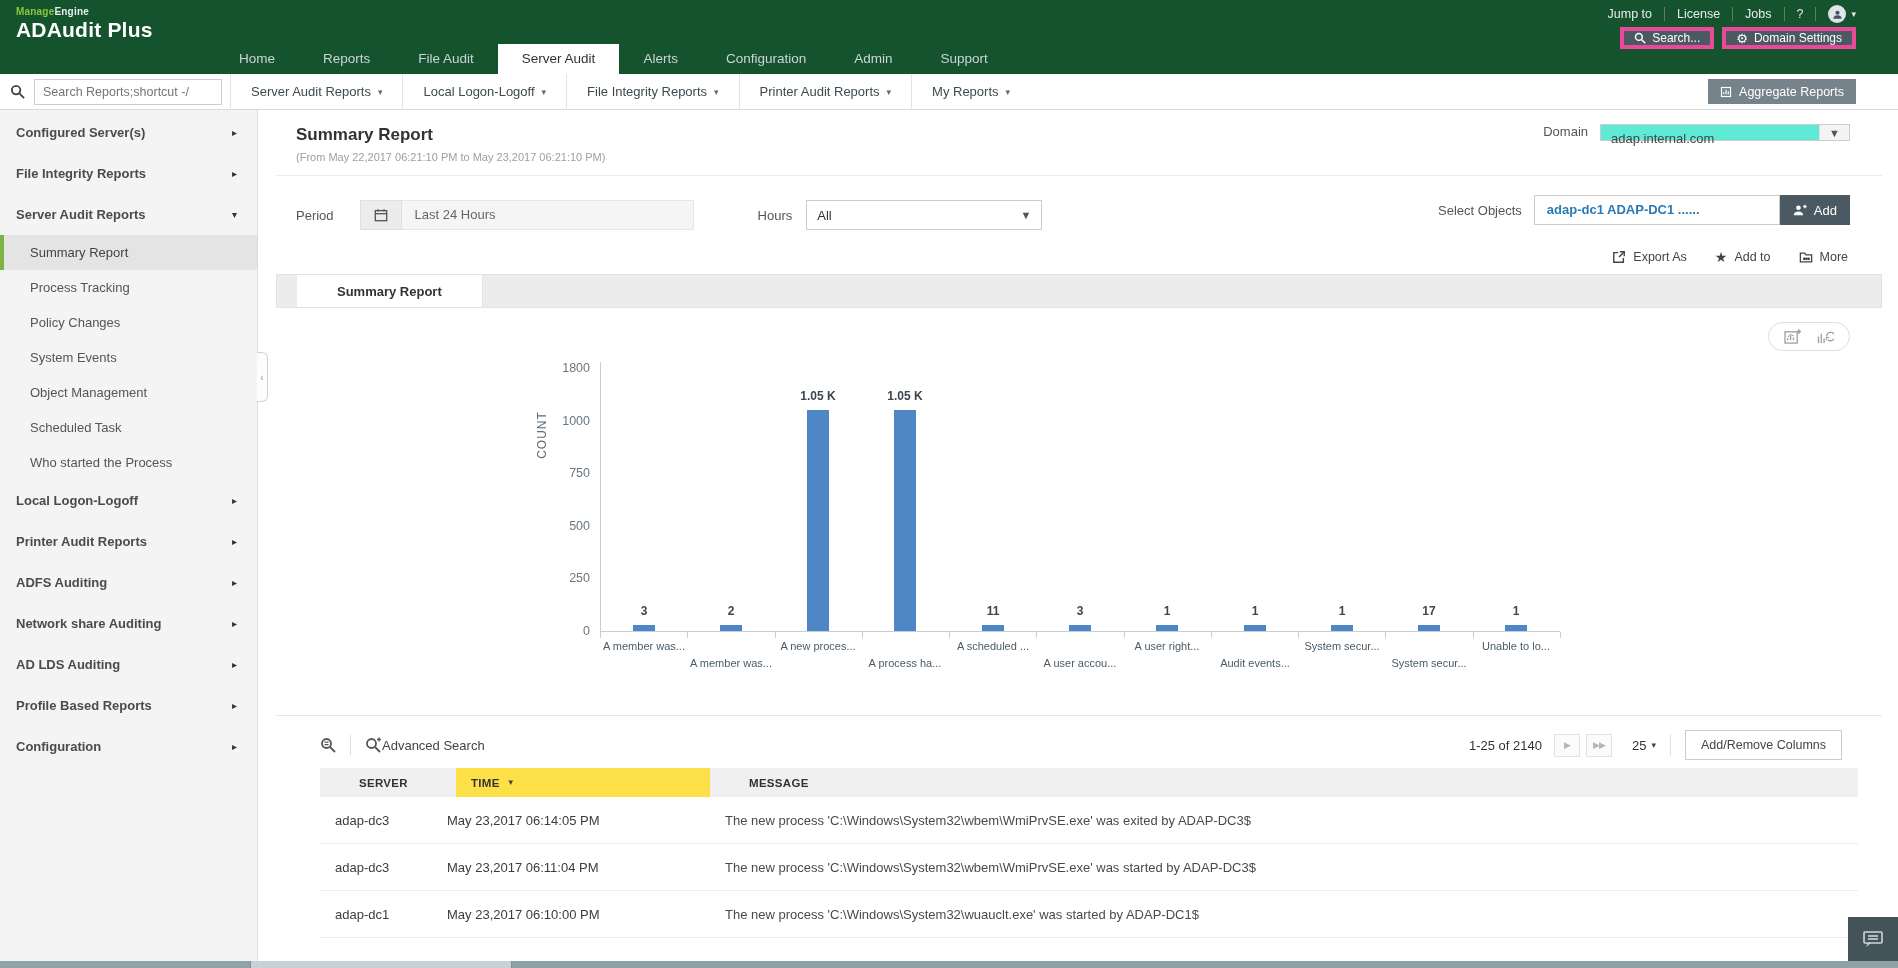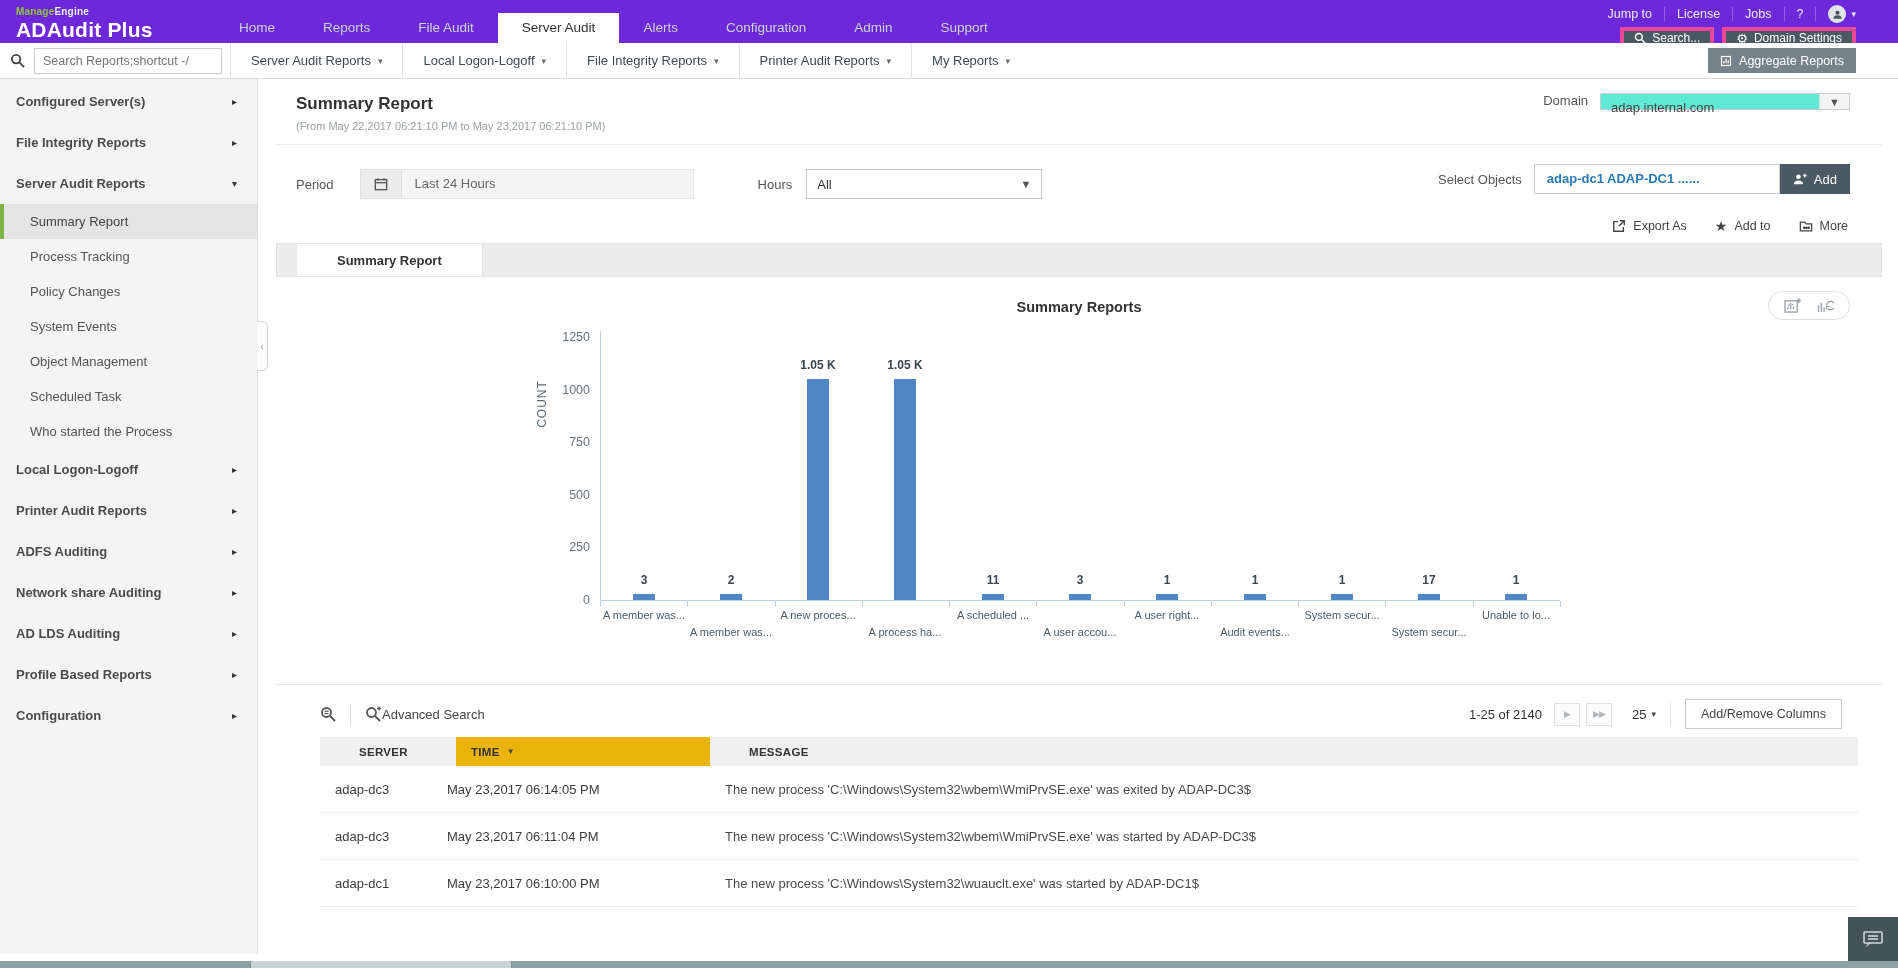--- a/index.html
+++ b/index.html
@@ -1,20 +1,20 @@
 <!DOCTYPE html>
 <html><head>
 <meta charset="utf-8">
 <style>
   * { margin:0; padding:0; box-sizing:border-box; }
   html,body { width:1898px; height:968px; overflow:hidden; background:#fff;
     font-family:"Liberation Sans","DejaVu Sans",sans-serif; }
 
   
-  .topbar { position:relative; height:43px; background:#6d28d9; }
+  .topbar { position:relative; height:74px; background:#14532d; }
   .logo { position:absolute; left:16px; top:6px; }
   .logo .me-line { font-size:10px; font-weight:bold; letter-spacing:.2px; }
   .me-green { color:#8dc63f; } .me-white { color:#e8edef; }
   .logo .product { color:#ffffff; font-size:21px; font-weight:bold; margin-top:1px; letter-spacing:.2px; }
   .nav-tabs { position:absolute; left:215px; bottom:0; display:flex; height:30px; }
   .nav-tab { height:30px; line-height:30px; padding:0 24px; font-size:13.5px; color:#ccd4d8; cursor:pointer; }
   .nav-tab.active { background:#ffffff; color:#333; }
   .quick-links { position:absolute; right:42px; top:4px; display:flex; align-items:center; height:20px; }
   .quick-link { color:#e7ecee; font-size:12.5px; padding:0 12px; border-right:1px solid rgba(255,255,255,.28); cursor:pointer; line-height:14px; }
   .quick-user { display:flex; align-items:center; gap:5px; padding:0 0 0 12px; cursor:pointer; }
@@ -112,21 +112,21 @@
     display:flex; align-items:center; justify-content:center; margin-right:6px; cursor:pointer; letter-spacing:-1px; }
   .page-size { font-size:13px; color:#333; margin:0 8px 0 14px; display:flex; align-items:center; gap:5px; cursor:pointer; }
   .page-size .caret { font-size:9px; color:#444; }
   .cols-sep { width:1px; height:22px; background:#e0e0e0; margin:0 14px 0 6px; }
   .cols-btn { height:30px; border:1px solid #ccc; background:#fff; font-size:12.5px; color:#444; padding:0 15px;
     display:flex; align-items:center; cursor:pointer; }
   .data-table { margin:0 24px 0 44px; }
   .t-head { display:grid; grid-template-columns:112px 278px 1fr; height:29px; background:#f0f0f0;
     font-size:11.5px; font-weight:bold; color:#333; letter-spacing:.3px; }
   .t-head > div { display:flex; align-items:center; padding-left:15px; cursor:pointer;margin-left:24px; }
-  .t-head .col-time { background:#eab308; gap:7px; }
+  .t-head .col-time { background:#fde047; gap:7px; }
   .sort-arr { font-size:8px; color:#444; }
   .t-row { display:grid; grid-template-columns:112px 278px 1fr; height:47px; border-bottom:1px solid #ececec;
     font-size:13px; color:#3c3c3c; }
   .t-row > div { display:flex; align-items:center; padding-left:15px; overflow:hidden; white-space:nowrap; }
   .t-row .cell-msg { color:#4a4a4a; }
 
   
   .hscroll { position:fixed; left:0; bottom:0; width:1898px; height:7px; background:#90a2a8; }
   .hscroll-thumb { position:absolute; left:250px; width:262px; height:7px; background:#c6d2d5;
     border-left:1px solid #7d9096; border-right:1px solid #7d9096; cursor:grab; }
@@ -358,21 +358,20 @@
         </span>
         <span>More</span>
       </div>
     </div>
 
     <div class="tab-strip">
       <div class="strip-tab">Summary Report</div>
     </div>
 
     <div class="chart-panel">
-      <div class="chart-title">Summary Reports</div>
       <div class="chart-tools">
         <span class="chart-tool">
           <svg width="17" height="15" viewBox="0 0 18 16" fill="none" stroke="#9aa0a4" stroke-width="1.4">
               <rect x="1" y="3" width="13" height="12"></rect>
               <line x1="4" y1="12" x2="4" y2="9.5"></line>
               <line x1="7" y1="12" x2="7" y2="7.5"></line>
               <line x1="10" y1="12" x2="10" y2="9"></line>
               <path d="M4 8.5l3-2.5 3 1.5" stroke-width="1.1"></path>
               <line x1="15.8" y1="0.5" x2="15.8" y2="5" stroke-width="1.8"></line>
               <line x1="13.5" y1="2.7" x2="18" y2="2.7" stroke-width="1.8"></line>
@@ -389,21 +388,21 @@
         </span>
       </div>
       <div id="chart-canvas">
           <div class="axis-line" style="left: 324px; top: 54px; width: 1px; height: 269px;"></div>
           <div class="axis-line" style="left: 324px; top: 323px; width: 960px; height: 1px;"></div>
           <div class="ytick-label" style="left: 254px; top: 316px;">0</div>
           <div class="ytick-label" style="left: 254px; top: 263.4px;">250</div>
           <div class="ytick-label" style="left: 254px; top: 210.8px;">500</div>
           <div class="ytick-label" style="left: 254px; top: 158.2px;">750</div>
           <div class="ytick-label" style="left: 254px; top: 105.6px;">1000</div>
-          <div class="ytick-label" style="left: 254px; top: 53px;">1250</div>
+          <div class="ytick-label" style="left: 254px; top: 53px;">1800</div>
           <div class="ylabel" style="left: 236px; top: 120px; width: 60px; text-align: center;">COUNT</div>
           <div class="bar" style="left: 357px; top: 317px; width: 22px; height: 6px; background: rgb(78, 134, 198);"></div>
           <div class="bar-value" style="left: 323px; top: 296px;">3</div>
           <div class="xlabel" style="left: 303px; top: 332px;">A member was...</div>
           <div class="bar" style="left: 444px; top: 317px; width: 22px; height: 6px; background: rgb(78, 134, 198);"></div>
           <div class="bar-value" style="left: 410px; top: 296px;">2</div>
           <div class="xlabel" style="left: 390px; top: 349px;">A member was...</div>
           <div class="bar" style="left: 531px; top: 102px; width: 22px; height: 221px; background: rgb(78, 134, 198);"></div>
           <div class="bar-value" style="left: 497px; top: 81px;">1.05 K</div>
           <div class="xlabel" style="left: 477px; top: 332px;">A new proces...</div>

